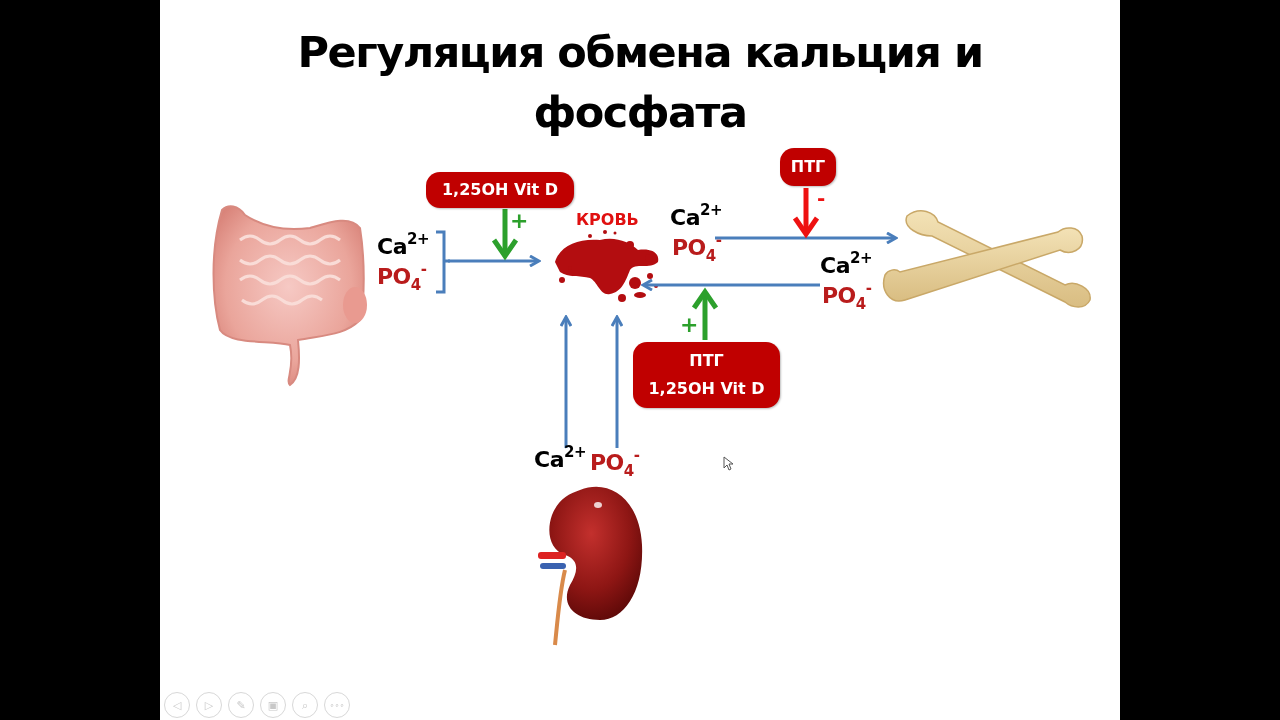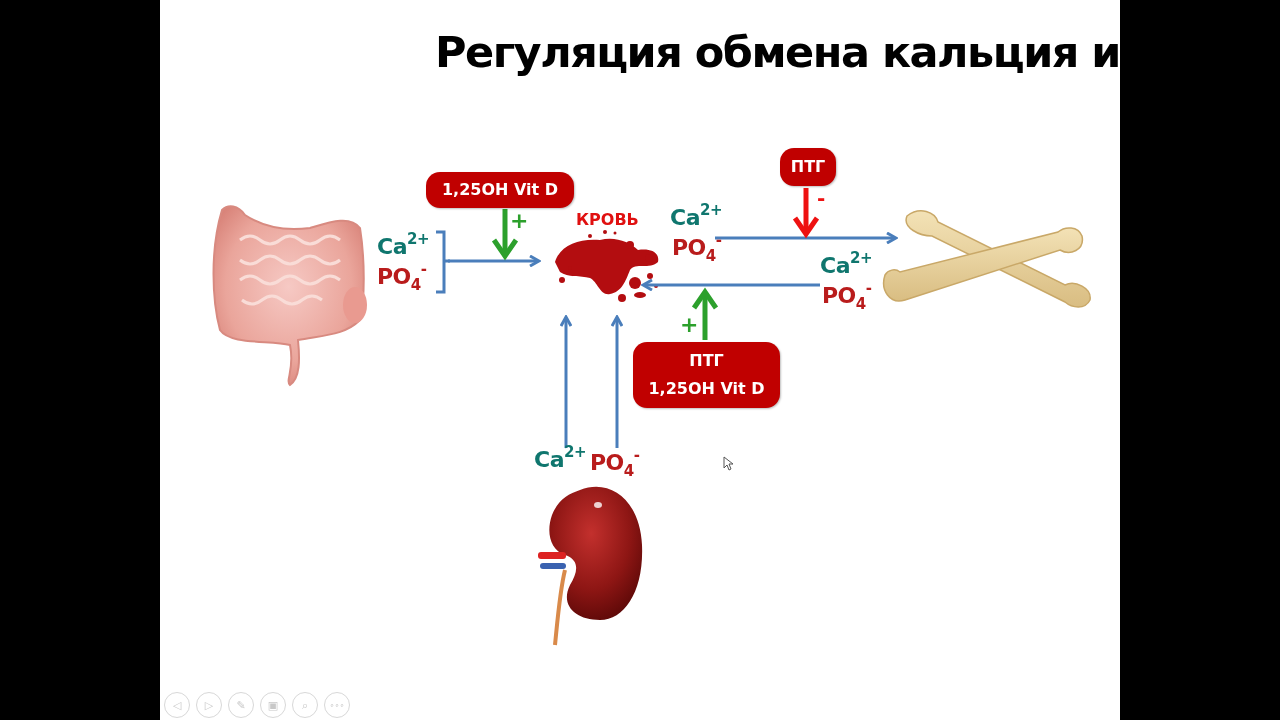--- a/index.html
+++ b/index.html
@@ -6,34 +6,34 @@
   body {
     width: 1280px; height: 720px; background: #000;
     position: relative; overflow: hidden;
     font-family: "DejaVu Sans", "Liberation Sans", sans-serif;
   }
   .slide {
     position: absolute; left: 160px; top: 0; width: 960px; height: 720px;
     background: #ffffff; overflow: hidden;
   }
   .title {
-    position: absolute; left: 0; top: 22px; width: 960px; text-align: right;
+    position: absolute; left: 0; top: 22px; width: 960px; text-align: center;
     font-family: "DejaVu Sans", sans-serif; font-weight: bold;
     font-size: 43px; line-height: 60px; color: #000;
     letter-spacing: -1.5px;
   }
   .abs { position: absolute; }
   .redbox {
     position: absolute; background: #c00000; color: #fff; font-weight: bold;
     font-family: "DejaVu Sans", sans-serif; text-align: center;
     box-shadow: 1px 1px 2px rgba(0,0,0,0.25);
     border-radius: 14px;
   }
   .ion { position: absolute; font-family: "DejaVu Sans", sans-serif; font-weight: bold; font-size: 22px; line-height: 28px; letter-spacing: -0.5px; }
-  .ca { color: #0f766e; }
+  .ca { color: #000000; }
   .po { color: #b91c1c; }
   .ion sup { font-size: 15px; vertical-align: 10px; line-height: 0; }
   .ion sub { font-size: 15px; vertical-align: -6px; line-height: 0; }
   .label-blood {
     position: absolute; color: #e01010; font-weight: bold; font-size: 16px;
     font-family: "DejaVu Sans", sans-serif;
   }
   svg.layer { position: absolute; left: 0; top: 0; }
   .navbar { position: absolute; left: 4px; top: 692px; display: flex; gap: 6px; }
   .navbtn {
@@ -43,20 +43,21 @@
   }
   .cursor { position: absolute; left: 563px; top: 456px; }
 </style>
 </head>
 <body>
 
 <div class="slide">
 
   <div class="title">
     <div>Регуляция обмена кальция и</div>
+    <div>фосфата</div>
   </div>
 
   <svg class="layer" width="960" height="720" viewBox="0 0 960 720">
     <defs>
       <marker id="ahBlue" markerWidth="12" markerHeight="12" refX="9" refY="6" orient="auto" markerUnits="userSpaceOnUse">
         <path d="M1,1 L10,6 L1,11" fill="none" stroke="#4a7ebb" stroke-width="3"></path>
       </marker>
       <radialGradient id="gIntest" cx="50%" cy="45%" r="60%">
         <stop offset="0%" stop-color="#f6c9c4"></stop>
         <stop offset="70%" stop-color="#eaa59b"></stop>

